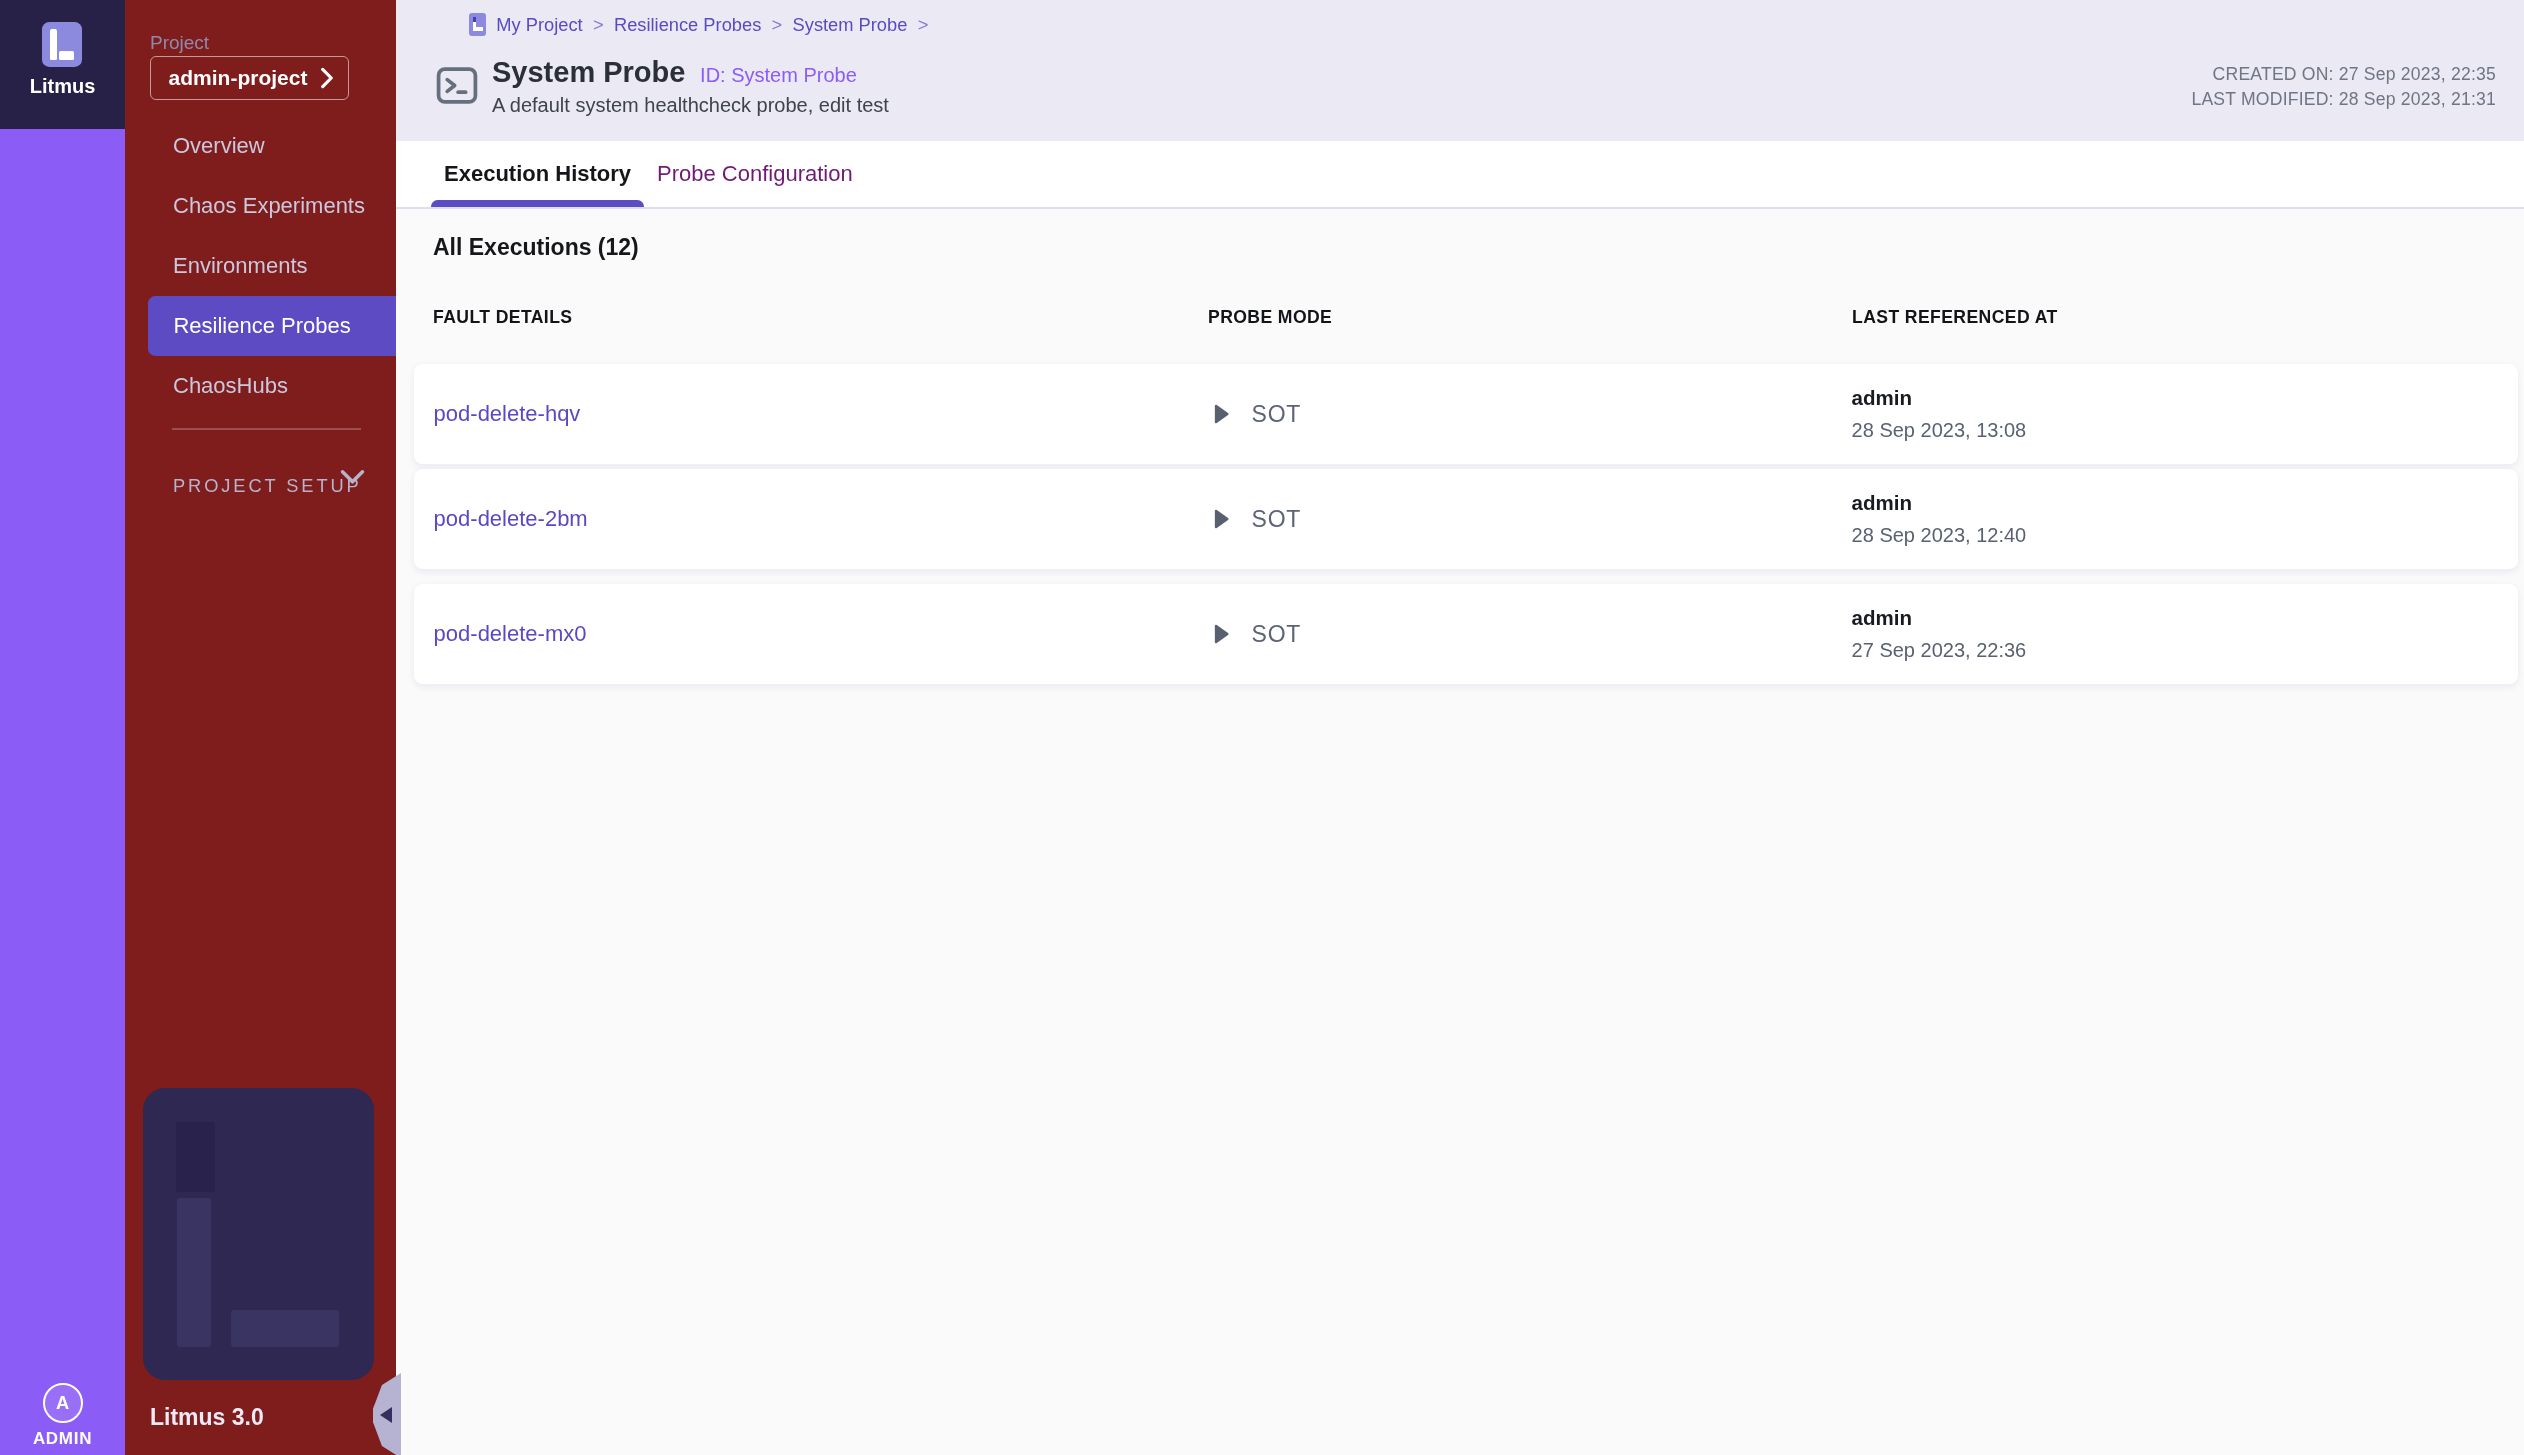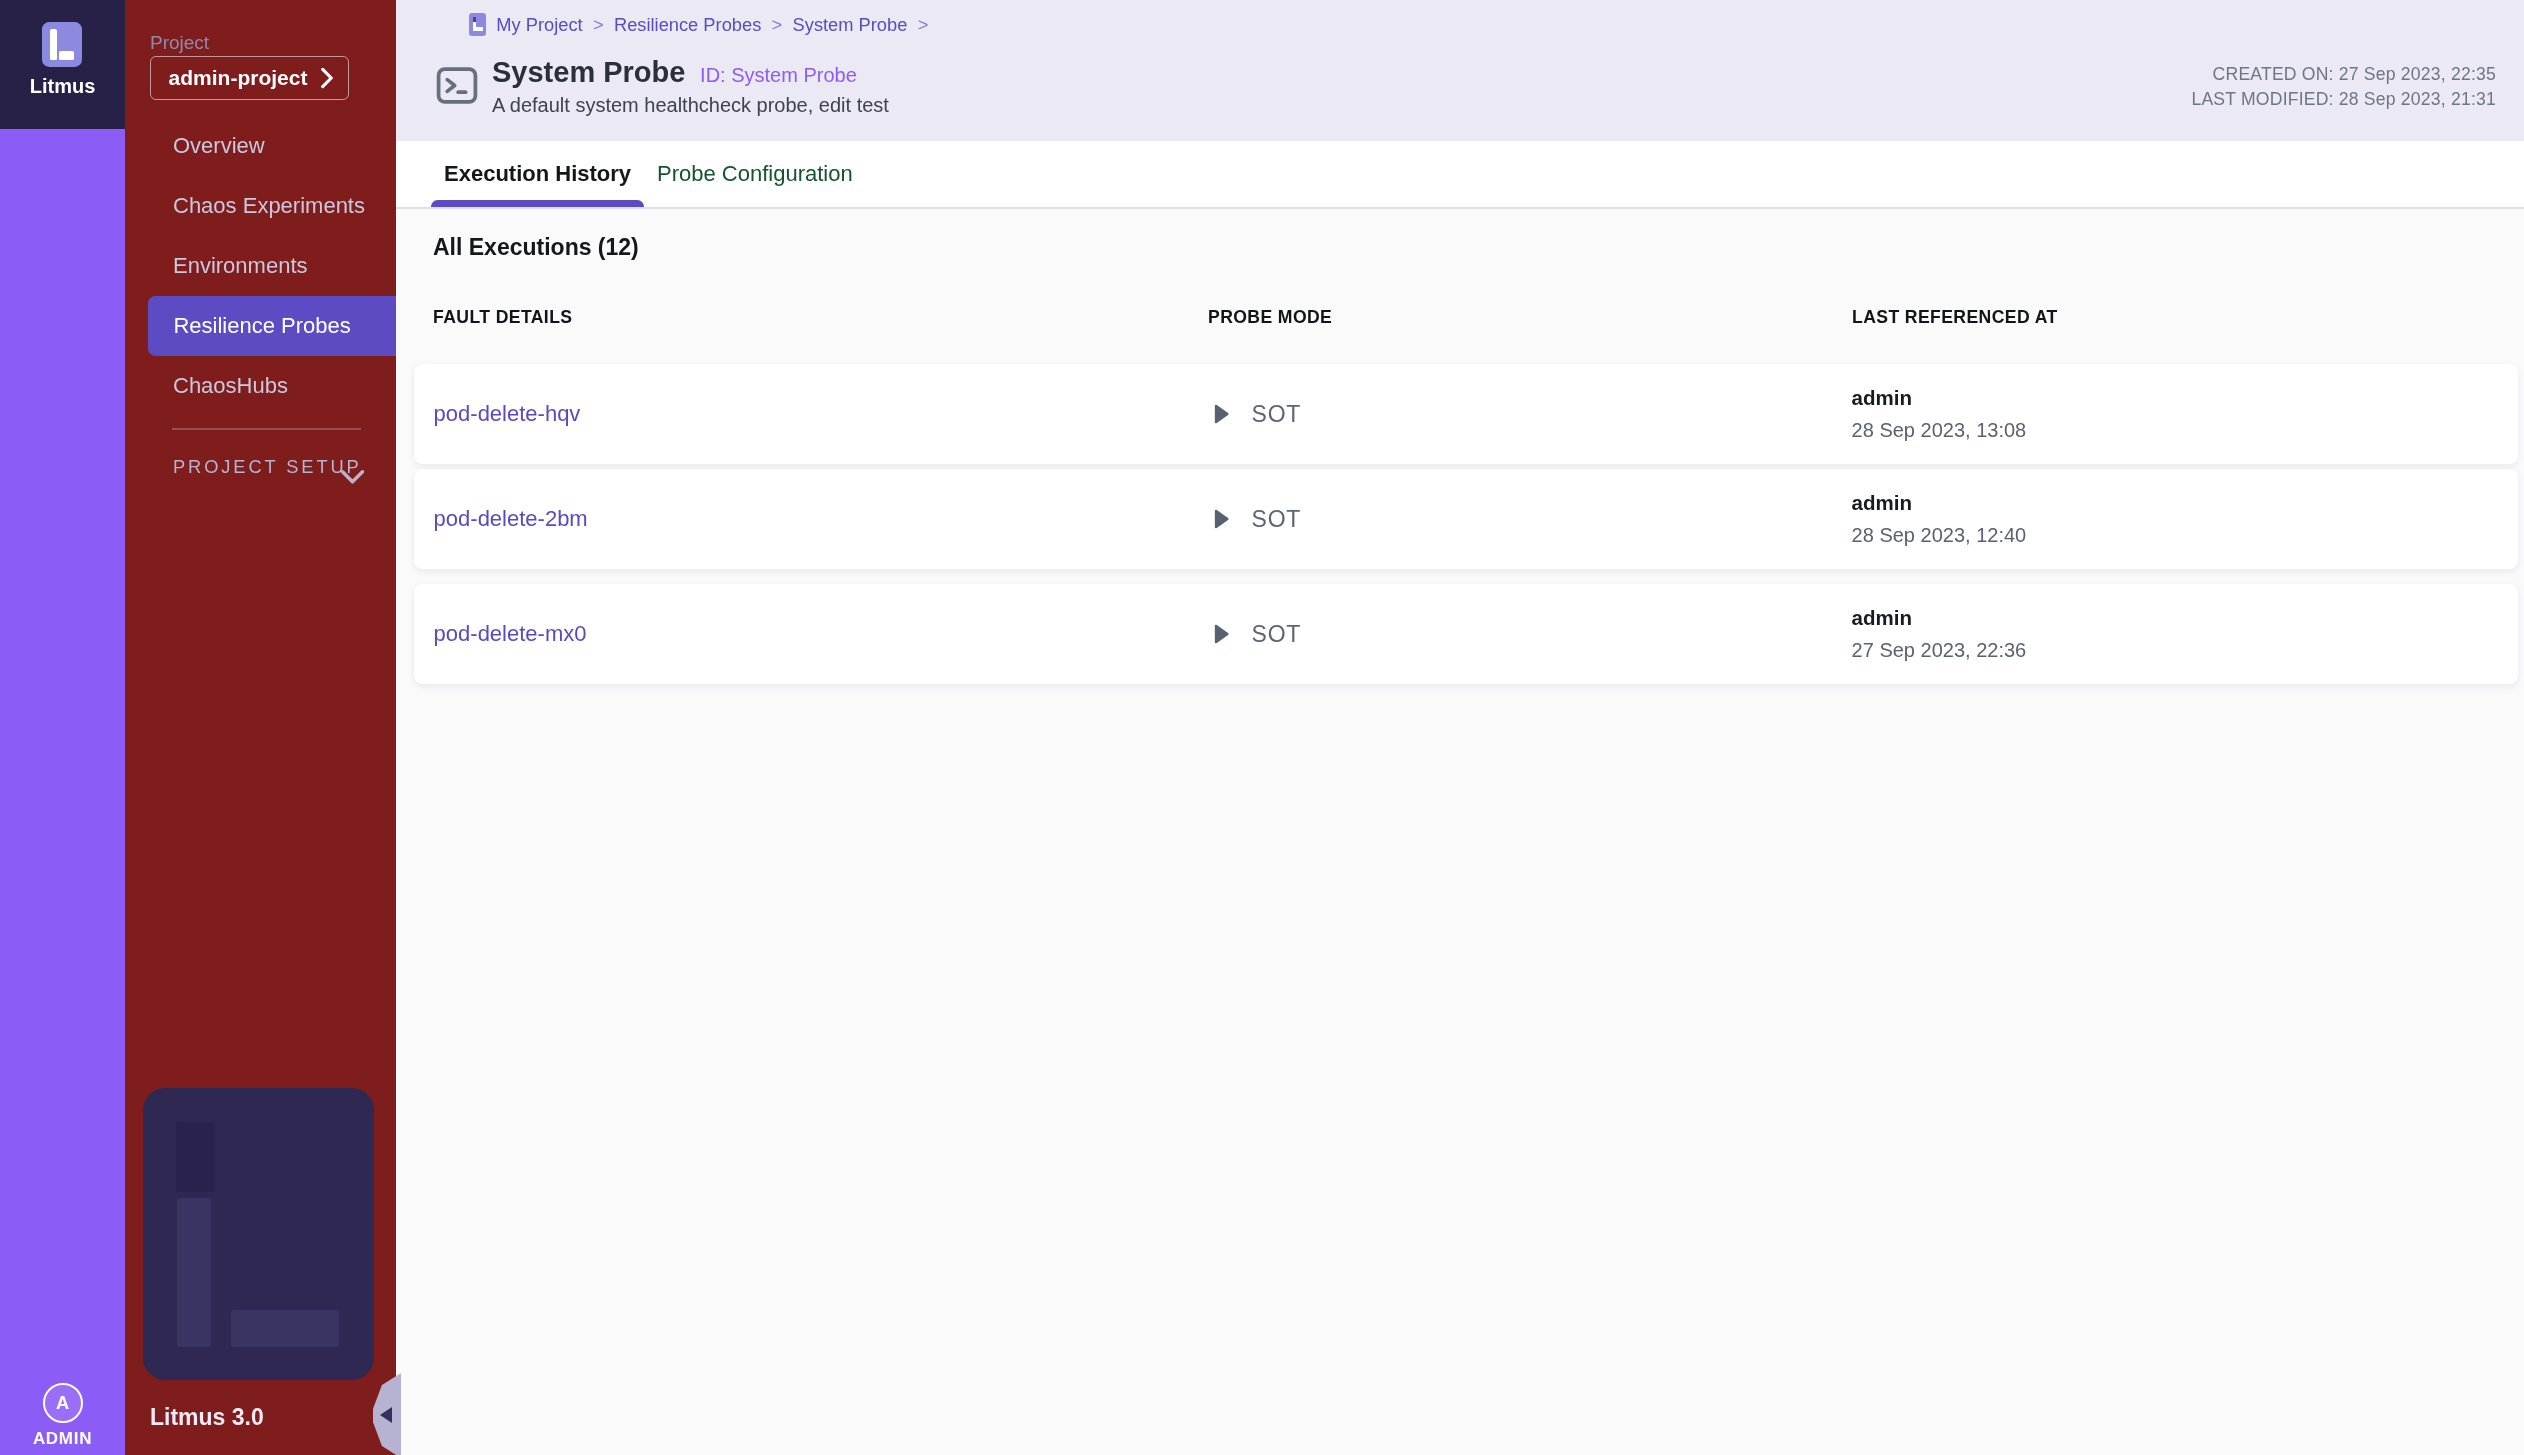--- a/index.html
+++ b/index.html
@@ -23,21 +23,21 @@
   
   .sidebar { position:absolute; left:125px; top:0; width:271px; height:100%; background:#7f1d1d; z-index:2; }
   .project-label { position:absolute; left:25px; top:32px; font-size:19px; color:#8f8aab; }
   .project-select { position:absolute; left:25px; top:56px; width:199px; height:44px; border:1.5px solid rgba(255,255,255,0.55);
                     border-radius:5.9px; display:flex; align-items:center; justify-content:space-between; padding:0 14.7px 0 17.6px; cursor:pointer; }
   .project-select-label { color:#ffffff; font-size:21px; font-weight:bold; }
   .nav { position:absolute; left:0; top:116px; width:271px; }
   .nav-item { height:60px; display:flex; align-items:center; padding-left:48px; font-size:22px; color:#cbc8dd; cursor:pointer; }
   .nav-item.active { background:#5d4bc4; margin-left:23.4px; padding-left:25px; border-radius:7.3px 0 0 7.3px; color:#ffffff; }
   .sidebar-divider { position:absolute; left:47px; top:428px; width:189px; height:1.5px; background:rgba(255,255,255,0.22); }
-  .project-setup { position:absolute; left:0; top:456px; width:271px; height:41px; display:flex; align-items:flex-start; cursor:pointer; }
+  .project-setup { position:absolute; left:0; top:456px; width:271px; height:41px; display:flex; align-items:flex-end; cursor:pointer; }
   .project-setup-label { margin-left:48px; font-size:18.3px; letter-spacing:2.9px; color:#b8b3cd; }
   .project-setup svg { position:absolute; left:215px; top:11.7px; }
 
   .ghost { position:absolute; left:17.6px; top:1088px; width:231px; height:292px; border-radius:22px; background:#2e2852; }
   .ghost-dot  { position:absolute; left:33px;  top:34px;  width:39px;  height:70px; background:#29224d; border-radius:2.9px; }
   .ghost-stem { position:absolute; left:34px;  top:110px; width:34px;  height:149px; background:#3a3463; border-radius:2.9px; }
   .ghost-foot { position:absolute; left:88px; top:222px; width:108px; height:37px; background:#3a3463; border-radius:2.9px; }
   .version-label { position:absolute; left:25px; top:1404px; font-size:23px; font-weight:bold; color:#eceaf6; }
 
   .collapse-handle { position:absolute; left:248px; top:1373px; width:28px; height:85px; background:#b6b2d2; z-index:6;
@@ -57,21 +57,21 @@
   .crumb-sep { color:#8579d4; }
 
   .probe-icon { position:absolute; left:37px; top:62px; }
   .title-line { position:absolute; left:96px; top:56px; display:flex; align-items:baseline; gap:14.7px; }
   .page-title { font-size:29px; font-weight:bold; color:#2b2f37; }
   .page-id { font-size:20px; color:#8b5cf6; }
   .page-subtitle { position:absolute; left:96px; top:94px; font-size:20px; color:#3e434d; }
   .header-meta { position:absolute; right:28px; top:62px; text-align:right; font-size:17.6px; color:#6f7585; line-height:25px; letter-spacing:0.2px; }
 
   .tabbar { position:relative; height:68px; background:#ffffff; border-bottom:2.2px solid #dfdeec; display:flex; padding-left:35px; flex:0 0 auto; }
-  .tab { position:relative; display:flex; align-items:center; padding:0 13px; font-size:22px; color:#14532d; cursor:pointer; }
+  .tab { position:relative; display:flex; align-items:center; padding:0 13px; font-size:22px; color:#701a75; cursor:pointer; }
   .tab.active { font-weight:bold; color:#141619; }
   .tab.active::after { content:""; position:absolute; left:0; right:0; bottom:0; height:6.6px; background:#5d4bc4; border-radius:6.6px 6.6px 0 0; }
 
   .content { position:relative; flex:1 1 auto; background:#fafafb; }
   .section-title { position:absolute; left:37px; top:25px; font-size:23px; font-weight:bold; color:#15171a; }
   .col-head { position:absolute; top:98px; font-size:17.6px; font-weight:bold; color:#121418; letter-spacing:0.4px; }
   .col-head.c1 { left:37px; } .col-head.c2 { left:812px; } .col-head.c3 { left:1456px; }
 
   .row-card { position:absolute; left:17.6px; width:2104px; height:100px; background:#ffffff; border-radius:8.8px;
               box-shadow:0 2.2px 7.3px rgba(35,31,94,0.07); }

